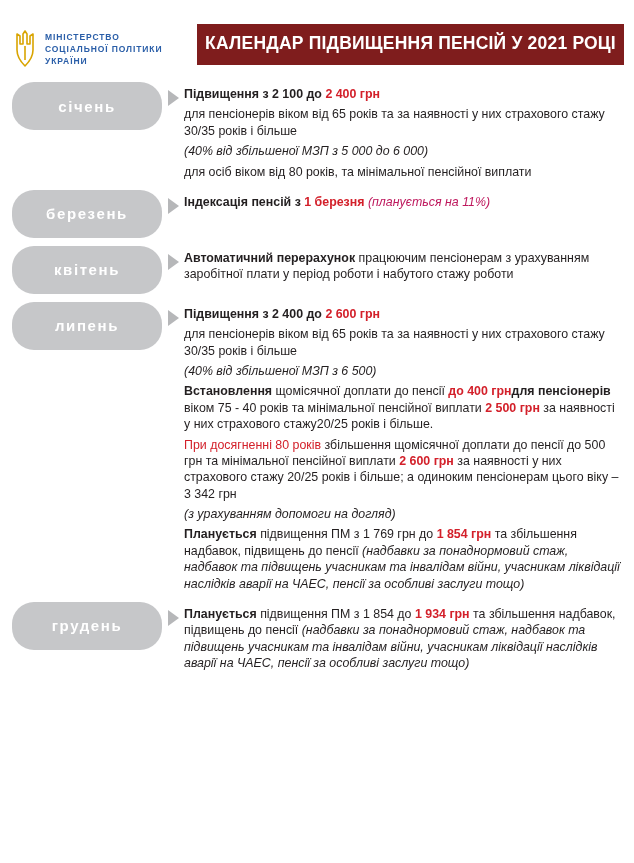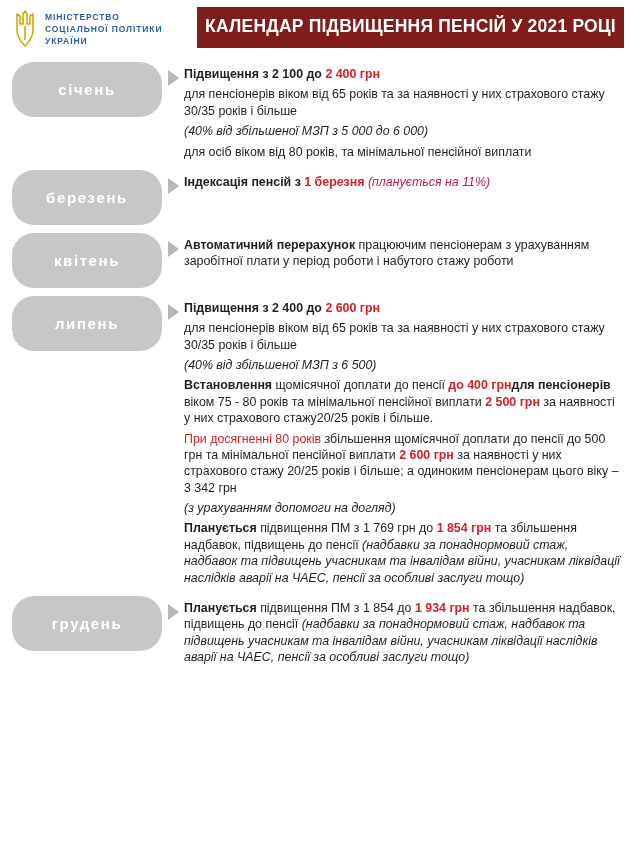--- a/index.html
+++ b/index.html
@@ -12,22 +12,22 @@
     height: 863px;
     position: relative;
     font-family: "Liberation Sans", sans-serif;
     color: #231f20;
     overflow: hidden;
   }
 
   
   .header {
     display: flex;
-    align-items: flex-end;
-    padding: 4px 10px 6px 12px;
+    align-items: flex-start;
+    padding: 24px 10px 6px 12px;
   }
   .logo-block {
     display: flex;
     align-items: center;
     width: 185px;
     flex: 0 0 185px;
     padding-top: 6px;
   }
   .trident {
     width: 26px;
@@ -63,21 +63,21 @@
     margin-bottom: 2px;
   }
   .month-cell {
     flex: 0 0 150px;
     width: 150px;
     padding-top: 2px;
   }
   .month-pill {
     background: #c6c7c9;
     border-radius: 22px;
-    height: 55px;
+    height: 48px;
     display: flex;
     align-items: center;
     justify-content: center;
     color: #ffffff;
     font-weight: bold;
     font-size: 15px;
     letter-spacing: 1.6px;
     text-transform: lowercase;
   }
   .arrow-cell {
@@ -189,21 +189,21 @@
       <span class="arrow"></span>
     </div>
     <div class="text-cell">
       <p class="para">
         <span class="b">Підвищення з 2 400 до </span><span class="red">2 600 грн</span>
       </p>
       <p class="para">для пенсіонерів віком від 65 років та за наявності у них страхового стажу 30/35 років і більше</p>
       <p class="para i">(40% від збільшеної МЗП з 6 500)</p>
 
       <p class="para">
-        <span class="b">Встановлення </span><span>щомісячної доплати до пенсії </span><span class="red">до 400 грн</span><span class="b">для пенсіонерів</span><span> віком 75 - 80 років та мінімальної пенсійної виплати </span><span class="red">2 500 грн</span><span> за наявності у них страхового стажу20/25 років і більше.</span>
+        <span class="b">Встановлення </span><span>щомісячної доплати до пенсії </span><span class="red">до 400 грн</span><span class="b">для пенсіонерів</span><span> віком 75 - 40 років та мінімальної пенсійної виплати </span><span class="red">2 500 грн</span><span> за наявності у них страхового стажу20/25 років і більше.</span>
       </p>
 
       <p class="para">
         <span class="red-plain">При досягненні 80 років</span><span> збільшення щомісячної доплати до пенсії до 500 грн та мінімальної пенсійної виплати </span><span class="red">2 600 грн</span><span> за наявності у них страхового стажу 20/25 років і більше; а одиноким пенсіонерам цього віку – 3 342 грн</span>
       </p>
       <p class="para i">(з урахуванням допомоги на догляд)</p>
 
       <p class="para">
         <span class="b">Планується </span><span>підвищення ПМ з 1 769 грн до </span><span class="red">1 854 грн</span><span> та збільшення надбавок, підвищень до пенсії </span><span class="i">(надбавки за понаднормовий стаж, надбавок та підвищень учасникам та інвалідам війни, учасникам ліквідації наслідків аварії на ЧАЕС, пенсії за особливі заслуги тощо)</span>
       </p>

